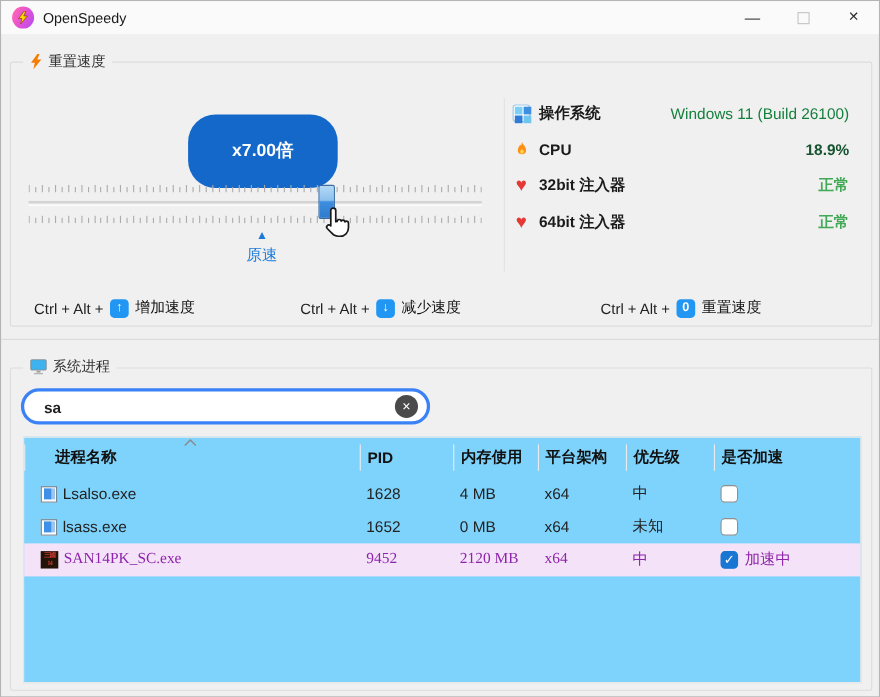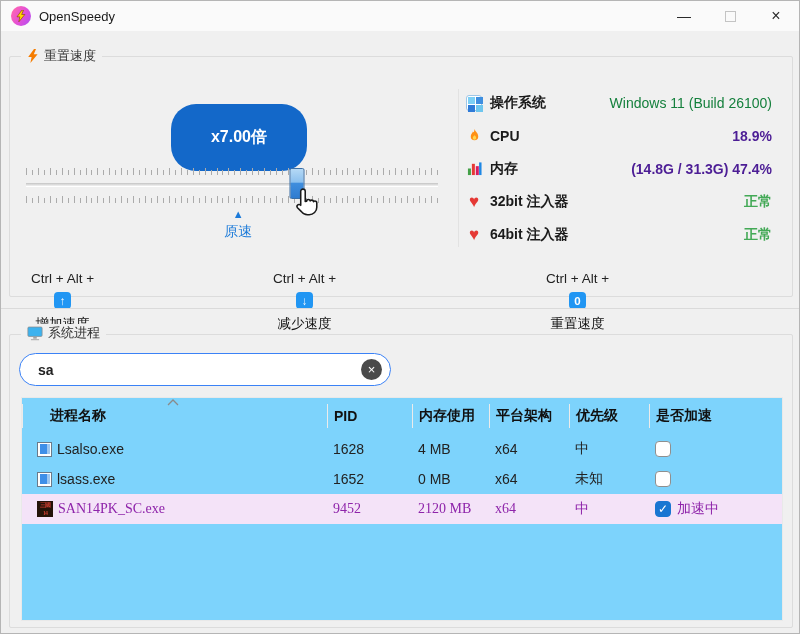--- a/index.html
+++ b/index.html
@@ -40,39 +40,39 @@
   .origin-text { font-size:14px; display:block; margin-top:3px; }
 
   
   .v-divider { position:absolute; left:457px; top:88px; width:1px; height:158px; background:#e2e2e2; }
   .info-panel { position:absolute; left:463px; top:86px; width:308px; }
   .info-row { height:32.8px; display:flex; align-items:center; }
   .info-icon { width:20px; display:flex; justify-content:center; margin-right:6px; flex:none; }
   .info-label { font-size:14px; font-weight:bold; color:#1a1a1a; white-space:nowrap; }
   .info-value { margin-left:auto; font-size:14px; font-weight:bold; white-space:nowrap; }
   .val-dark { color:#15803d; font-weight:normal; }
-  .val-blue { color:#4c1d95; }
+  .val-blue { color:#14532d; }
   .val-green { color:#43a956; }
   .os-icon { width:16px; height:16px; border-radius:3px; display:grid; grid-template-columns:7px 7px; grid-template-rows:7px 7px; gap:1px; padding:0.5px; background:#fff; border:1px solid #9ec7e8; }
   .os-icon i:nth-child(1){background:#7dd0f5;} .os-icon i:nth-child(2){background:#3f8fe0;}
   .os-icon i:nth-child(3){background:#2f7bd8;} .os-icon i:nth-child(4){background:#6ec6ee;}
   .heart-icon { color:#e53935; font-size:17px; line-height:17px; }
 
   
-  .hotkey { position:absolute; top:270px; display:flex; align-items:center; gap:6px; font-size:13.5px; color:#222;flex-direction:column; }
+  .hotkey { position:absolute; top:270px; display:flex; align-items:center; gap:6px; font-size:13.5px; color:#222; }
   .hk-1 { left:30px; } .hk-2 { left:272px; } .hk-3 { left:545px; }
   .key-icon { width:17px; height:17px; border-radius:4px; background:#2196f3; color:#fff; font-size:11.5px; font-weight:bold;
     display:flex; align-items:center; justify-content:center; }
   .hk-action { color:#111; }
 
   .panel-divider { position:absolute; left:0; top:307px; width:800px; height:1px; background:#dadada; }
 
   
   .search-box { position:absolute; left:18px; top:352px; width:372px; height:33px; background:#fff;
-    border:1px solid #3b82f6; border-radius:17px; display:flex; align-items:center; padding:0 8px 0 18px; }
+    border:3px solid #3b82f6; border-radius:17px; display:flex; align-items:center; padding:0 8px 0 18px; }
   .search-input { flex:1; border:none; outline:none; font-size:14px; font-weight:bold; color:#222; background:transparent; font-family:inherit; }
   .search-clear { width:21px; height:21px; border-radius:50%; background:#4a4a4a; color:#fff; font-size:13px;
     display:flex; align-items:center; justify-content:center; border:none; }
 
   
   .proc-table { position:absolute; left:20px; top:396px; width:762px; height:224px; background:#7dd3fc; border:1px solid #e9e9e9; font-size:14px; }
   .t-header { position:relative; display:flex; height:36px; align-items:center; font-weight:bold; color:#111; }
   .t-header .cell { border-left:1px solid #ebebeb; height:24px; display:flex; align-items:center; }
   .t-header .cell:first-child { border-left:none; }
   .sort-caret { position:absolute; left:145px; top:1px; }
@@ -305,32 +305,20 @@
       <span class="info-icon">
         <svg width="13" height="16" viewBox="0 0 16 18">
             <path d="M8 .5 C9.2 4 12.6 5.5 12.6 9.6 a4.6 4.6 0 0 1 -9.2 0 C3.4 6.6 5.4 5.6 6 3.4 6.8 4.8 7.5 5.2 8 .5 Z" fill="#ff9015"></path>
             <path d="M8 8.2 c1.2 1 2.1 1.9 2.1 3.3 a2.1 2.1 0 1 1 -4.2 0 C5.9 10 7 9.6 8 8.2 Z" fill="#ffd54f"></path>
           </svg>
       </span>
       <span class="info-label">CPU</span>
       <span class="info-value val-blue">18.9%</span>
     </div>
 
-    <div class="info-row">
-      <span class="info-icon">
-        <svg width="15" height="15" viewBox="0 0 16 16">
-            <rect x="1" y="8" width="3.2" height="7" fill="#43a047"></rect>
-            <rect x="5.2" y="3" width="3.2" height="12" fill="#e53935"></rect>
-            <rect x="9.4" y="5.5" width="3.2" height="9.5" fill="#d81b60"></rect>
-            <rect x="12.9" y="1.5" width="2.6" height="13.5" fill="#1e88e5"></rect>
-          </svg>
-      </span>
-      <span class="info-label">内存</span>
-      <span class="info-value val-blue">(14.8G / 31.3G) 47.4%</span>
-    </div>
 
     <div class="info-row">
       <span class="info-icon heart-icon">♥</span>
       <span class="info-label">32bit 注入器</span>
       <span class="info-value val-green">正常</span>
     </div>
 
     <div class="info-row">
       <span class="info-icon heart-icon">♥</span>
       <span class="info-label">64bit 注入器</span>

